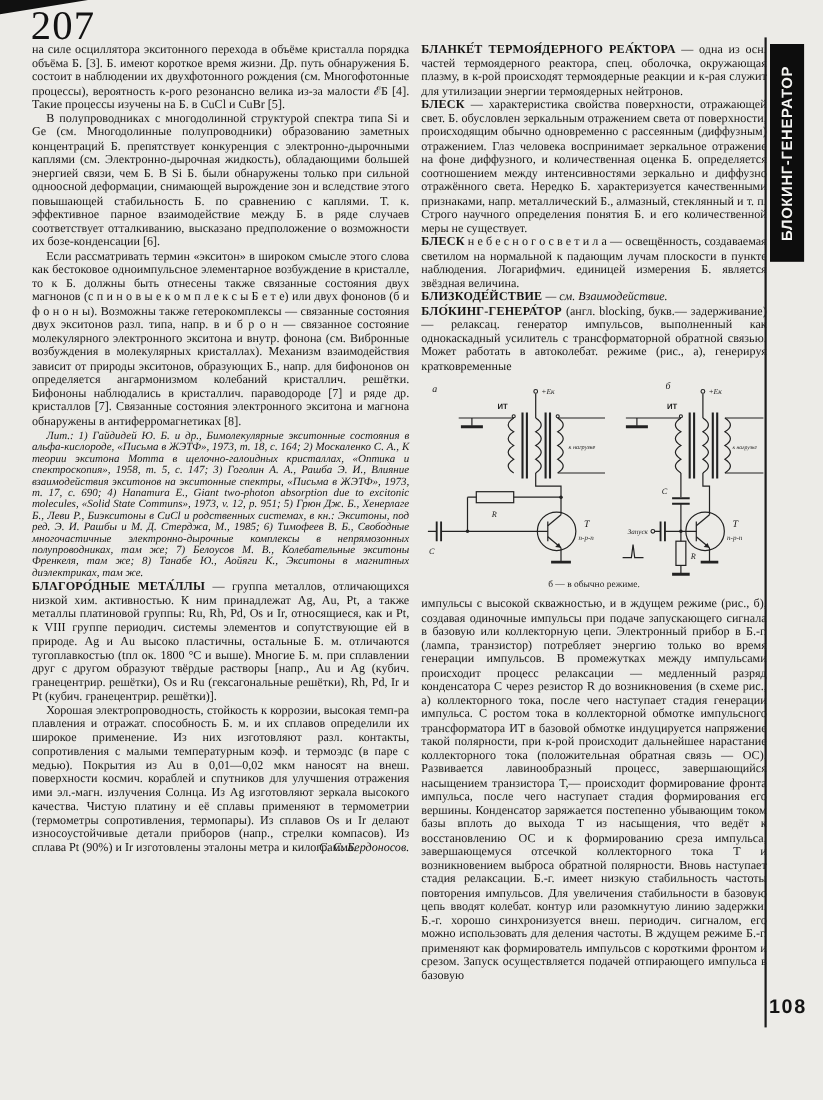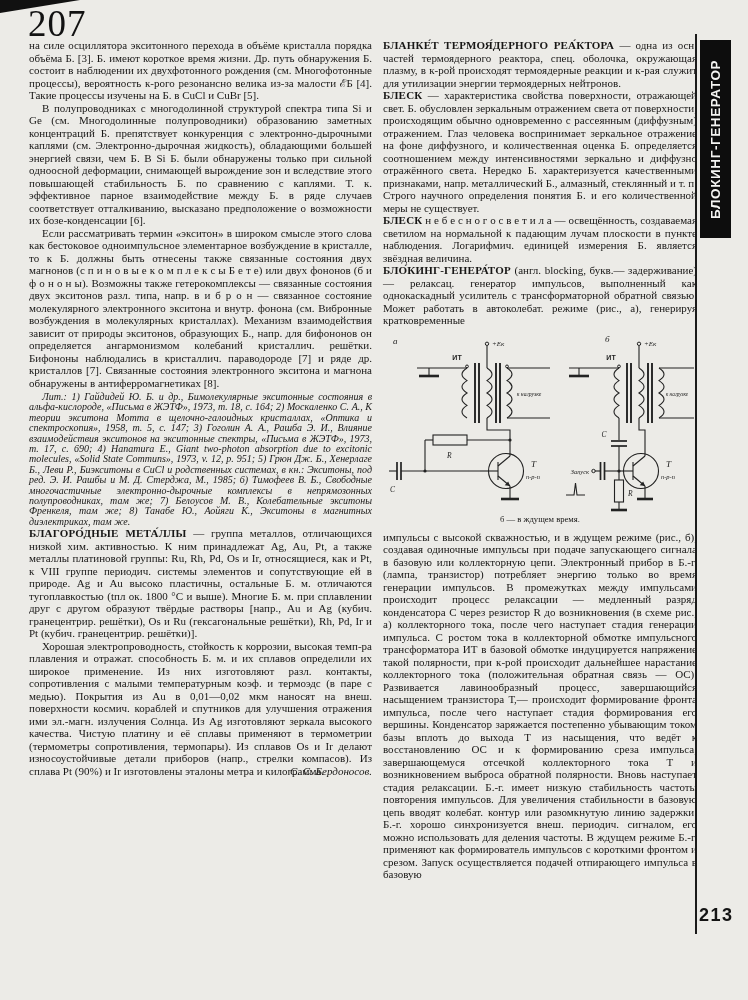--- a/index.html
+++ b/index.html
@@ -76,20 +76,21 @@
   <p class="lit indent"><span class="ital">Лит.: 1) Гайдидей Ю. Б. и др., Бимолекулярные экситонные состояния в альфа-кислороде, «Письма в ЖЭТФ», 1973, т. 18, с. 164; 2) Москаленко С. А., К теории экситона Мотта в щелочно-галоидных кристаллах, «Оптика и спектроскопия», 1958, т. 5, с. 147; 3) Гоголин А. А., Рашба Э. И., Влияние взаимодействия экситонов на экситонные спектры, «Письма в ЖЭТФ», 1973, т. 17, с. 690; 4) Hanamura E., Giant two-photon absorption due to excitonic molecules, «Solid State Communs», 1973, v. 12, p. 951; 5) Грюн Дж. Б., Хенерлаге Б., Леви Р., Биэкситоны в CuCl и родственных системах, в кн.: Экситоны, под ред. Э. И. Рашбы и М. Д. Стерджа, М., 1985; 6) Тимофеев В. Б., Свободные многочастичные электронно-дырочные комплексы в непрямозонных полупроводниках, там же; 7) Белоусов М. В., Колебательные экситоны Френкеля, там же; 8) Танабе Ю., Аойяги К., Экситоны в магнитных диэлектриках, там же.</span></p>
   <p><b class="head">БЛАГОРО́ДНЫЕ МЕТА́ЛЛЫ</b><span> — группа металлов, отличающихся низкой хим. активностью. К ним принадлежат Ag, Au, Pt, а также металлы платиновой группы: Ru, Rh, Pd, Os и Ir, относящиеся, как и Pt, к VIII группе периодич. системы элементов и сопутствующие ей в природе. Ag и Au высоко пластичны, остальные Б. м. отличаются тугоплавкостью (tпл ок. 1800 °C и выше). Многие Б. м. при сплавлении друг с другом образуют твёрдые растворы [напр., Au и Ag (кубич. гранецентрир. решётки), Os и Ru (гексагональные решётки), Rh, Pd, Ir и Pt (кубич. гранецентрир. решётки)].</span></p>
   <p class="indent">Хорошая электропроводность, стойкость к коррозии, высокая темп-ра плавления и отражат. способность Б. м. и их сплавов определили их широкое применение. Из них изготовляют разл. контакты, сопротивления с малыми температурным коэф. и термоэдс (в паре с медью). Покрытия из Au в 0,01—0,02 мкм наносят на внеш. поверхности космич. кораблей и спутников для улучшения отражения ими эл.-магн. излучения Солнца. Из Ag изготовляют зеркала высокого качества. Чистую платину и её сплавы применяют в термометрии (термометры сопротивления, термопары). Из сплавов Os и Ir делают износоустойчивые детали приборов (напр., стрелки компасов). Из сплава Pt (90%) и Ir изготовлены эталоны метра и килограмма.</p>
   <span class="sig-body">С. С. Бердоносов.</span>
 </div>
 
 <div class="col" id="col-right">
   <p><b class="head">БЛАНКЕ́Т ТЕРМОЯ́ДЕРНОГО РЕА́КТОРА</b><span> — одна из осн. частей термоядерного реактора, спец. оболочка, окружающая плазму, в к-рой происходят термоядерные реакции и к-рая служит для утилизации энергии термоядерных нейтронов.</span></p>
   <p><b class="head">БЛЕСК</b><span> — характеристика свойства поверхности, отражающей свет. Б. обусловлен зеркальным отражением света от поверхности, происходящим обычно одновременно с рассеянным (диффузным) отражением. Глаз человека воспринимает зеркальное отражение на фоне диффузного, и количественная оценка Б. определяется соотношением между интенсивностями зеркально и диффузно отражённого света. Нередко Б. характеризуется качественными признаками, напр. металлический Б., алмазный, стеклянный и т. п. Строго научного определения понятия Б. и его количественной меры не существует.</span></p>
   <p><b class="head">БЛЕСК</b><span> н е б е с н о г о  с в е т и л а — освещённость, создаваемая светилом на нормальной к падающим лучам плоскости в пункте наблюдения. Логарифмич. единицей измерения Б. является звёздная величина.</span></p>
+  <p><b class="head">БЛИЗКОДЕ́ЙСТВИЕ</b><span class="ital"> — см. Взаимодействие.</span></p>
   <p><b class="head">БЛО́КИНГ-ГЕНЕРА́ТОР</b><span> (англ. blocking, букв.— задерживание) — релаксац. генератор импульсов, выполненный как однокаскадный усилитель с трансформаторной обратной связью. Может работать в автоколебат. режиме (рис., а), генерируя кратковременные</span></p>
 
   <figure>
     <svg width="314" height="180" viewBox="0 0 314 180">
 
       <text class="slabel" x="10" y="12" font-size="9">а</text>
 
       <line class="wire" x1="34" y1="36" x2="84" y2="36"></line>
       <line class="wire" x1="46" y1="36" x2="46" y2="43"></line>
       <line class="thick" x1="36" y1="44" x2="56" y2="44"></line>
@@ -191,23 +192,23 @@
       <line class="wire" x1="250" y1="134" x2="262" y2="124"></line>
       <line class="wire" x1="250" y1="144" x2="262" y2="154"></line>
       <polygon class="dot" points="262,154 256.7,153.2 260.2,149.6"></polygon>
       <line class="wire" x1="262" y1="154" x2="262" y2="166"></line>
       <line class="thick" x1="254" y1="167" x2="270" y2="167"></line>
       <text class="slabel" x="283" y="135" font-size="9">T</text>
       <text class="slabel" x="278" y="147" font-size="6.4">п-р-п</text>
     </svg>
   </figure>
   <div class="caption">
-    <div>б — в ждущем время.</div>
+    <div>б — в обычно режиме.</div>
   </div>
 
   <p>импульсы с высокой скважностью, и в ждущем режиме (рис., б), создавая одиночные импульсы при подаче запускающего сигнала в базовую или коллекторную цепи. Электронный прибор в Б.-г. (лампа, транзистор) потребляет энергию только во время генерации импульсов. В промежутках между импульсами происходит процесс релаксации — медленный разряд конденсатора С через резистор R до возникновения (в схеме рис., а) коллекторного тока, после чего наступает стадия генерации импульса. С ростом тока в коллекторной обмотке импульсного трансформатора ИТ в базовой обмотке индуцируется напряжение такой полярности, при к-рой происходит дальнейшее нарастание коллекторного тока (положительная обратная связь — ОС). Развивается лавинообразный процесс, завершающийся насыщением транзистора Т,— происходит формирование фронта импульса, после чего наступает стадия формирования его вершины. Конденсатор заряжается постепенно убывающим током базы вплоть до выхода Т из насыщения, что ведёт к восстановлению ОС и к формированию среза импульса, завершающемуся отсечкой коллекторного тока Т и возникновением выброса обратной полярности. Вновь наступает стадия релаксации. Б.-г. имеет низкую стабильность частоты повторения импульсов. Для увеличения стабильности в базовую цепь вводят колебат. контур или разомкнутую линию задержки. Б.-г. хорошо синхронизуется внеш. периодич. сигналом, его можно использовать для деления частоты. В ждущем режиме Б.-г. применяют как формирователь импульсов с короткими фронтом и срезом. Запуск осуществляется подачей отпирающего импульса в базовую</p>
 </div>
 
 <div class="vrule"></div>
 <div class="margin-tab">
     <span>БЛОКИНГ-ГЕНЕРАТОР</span>
   </div>
-<div class="page-num-bottom">213</div>
+<div class="page-num-bottom">108</div>
 
 </body></html>

